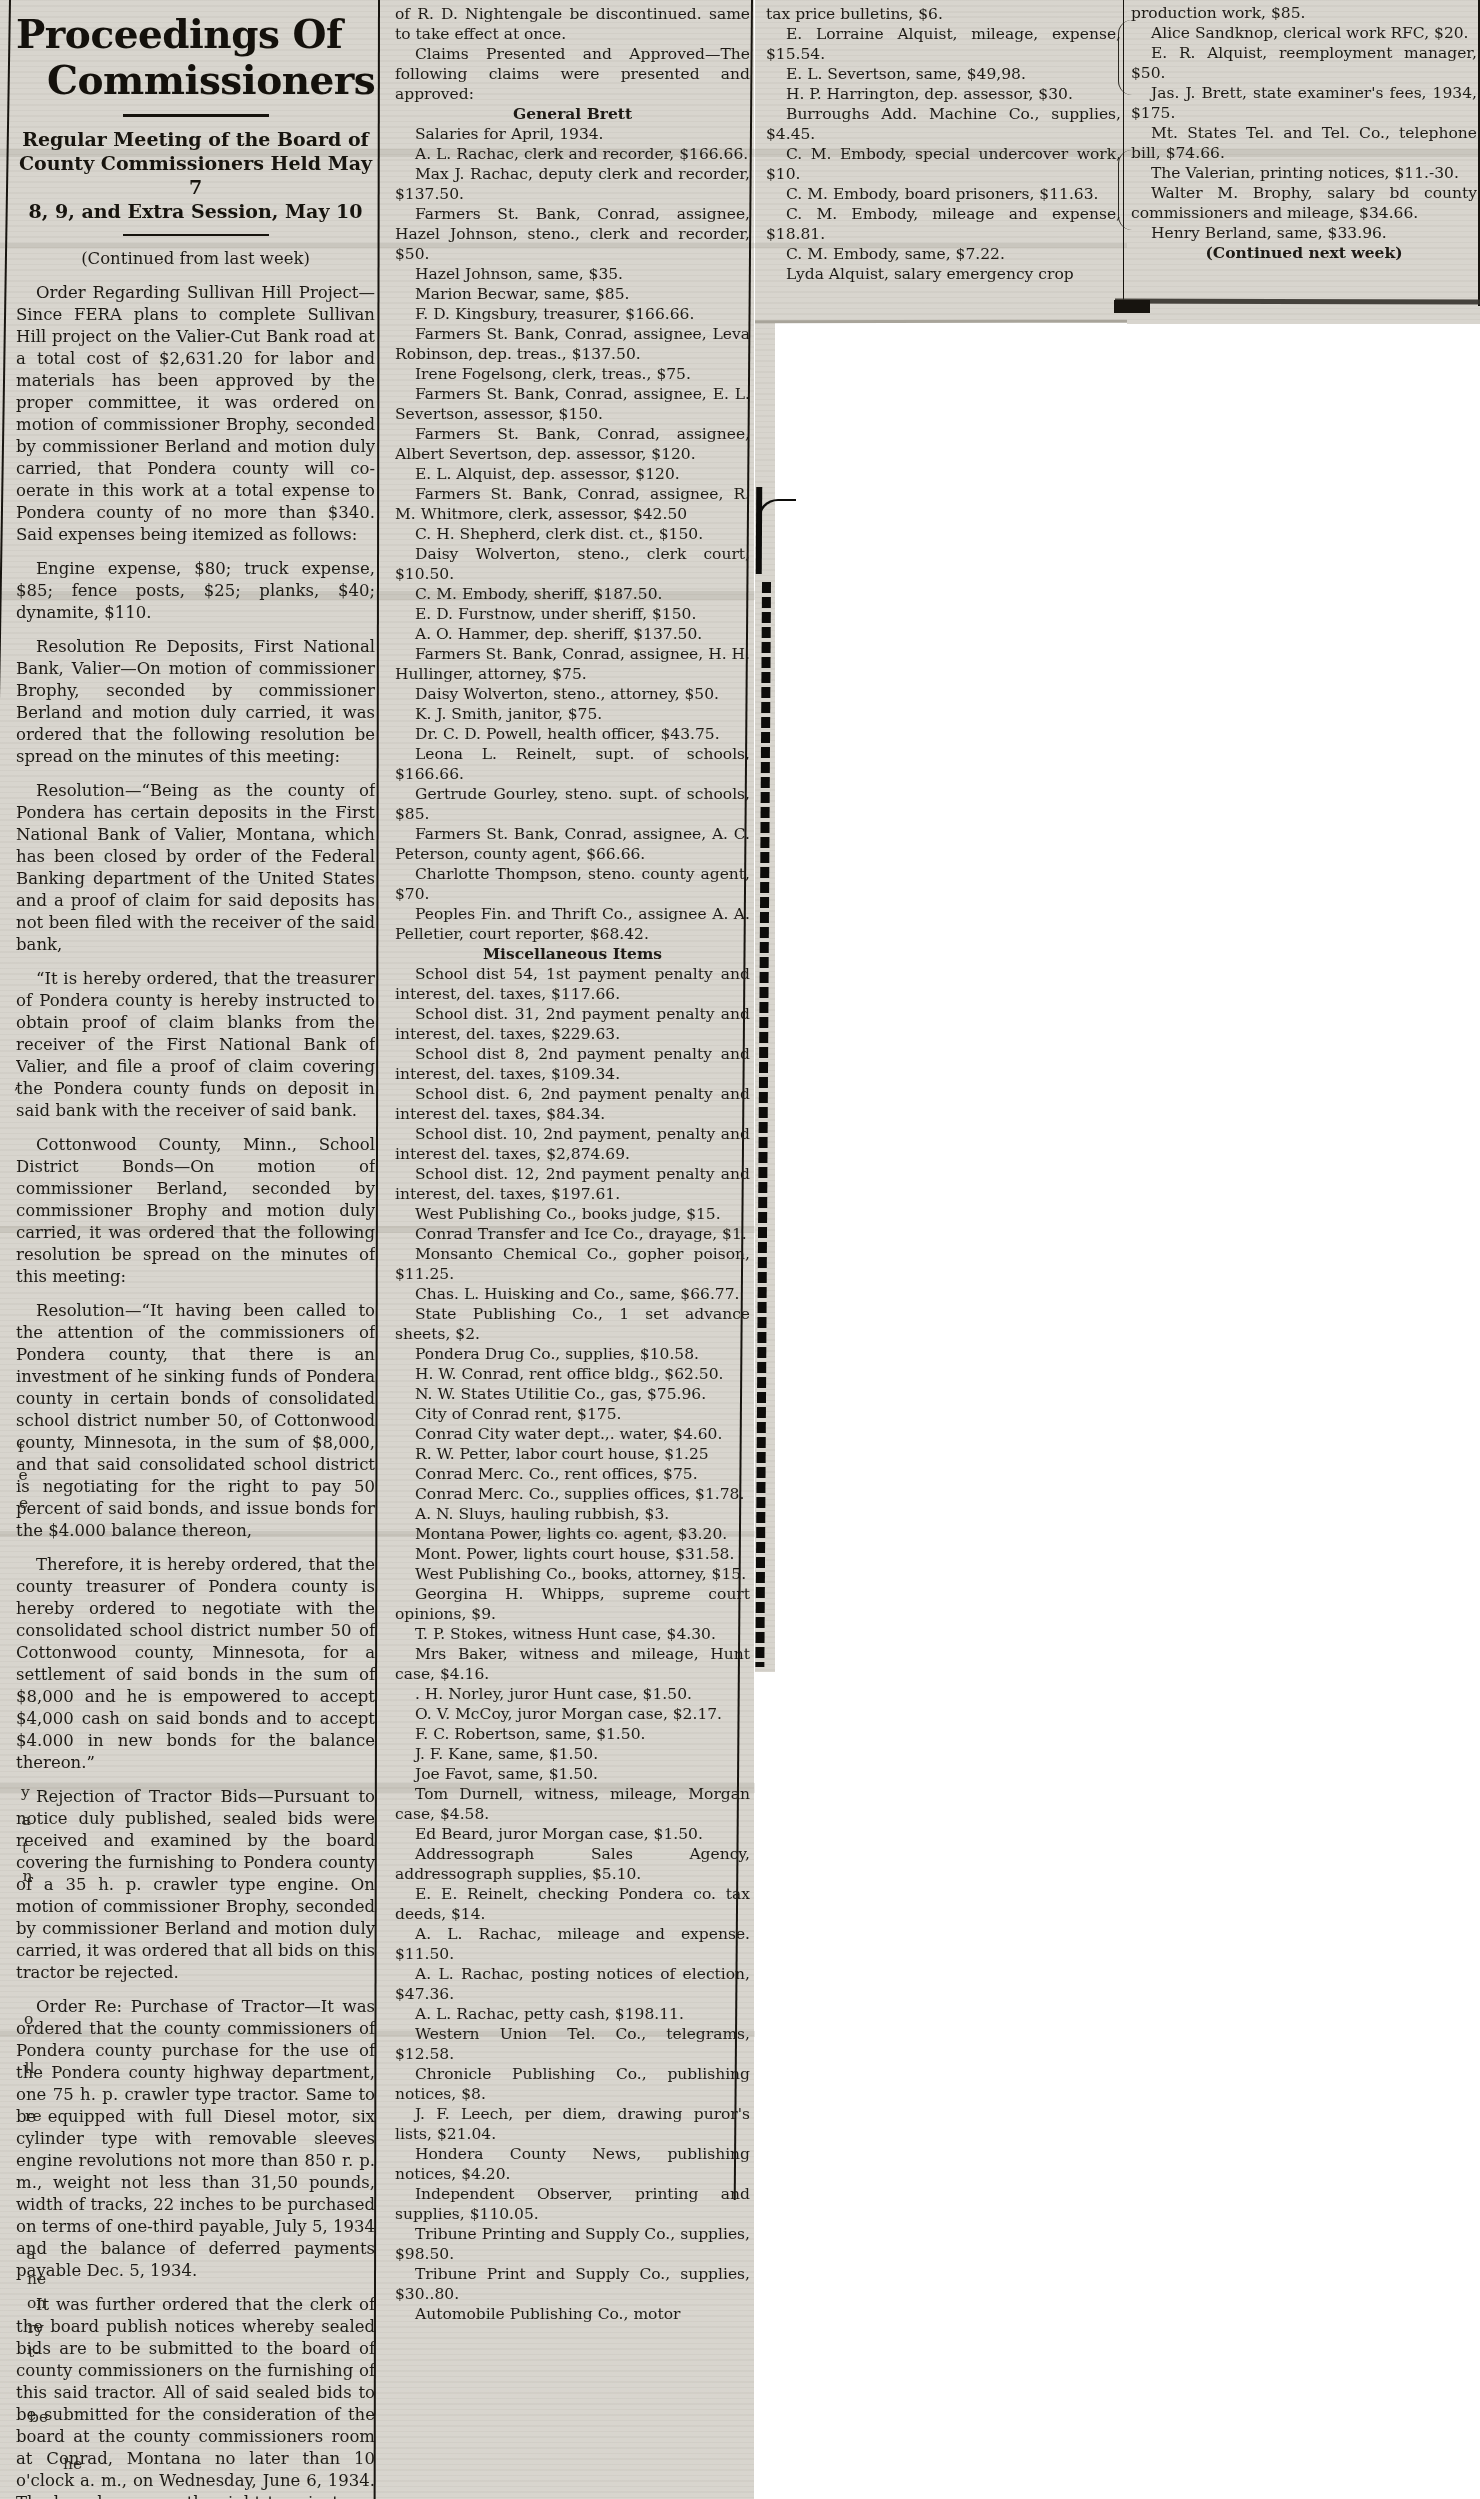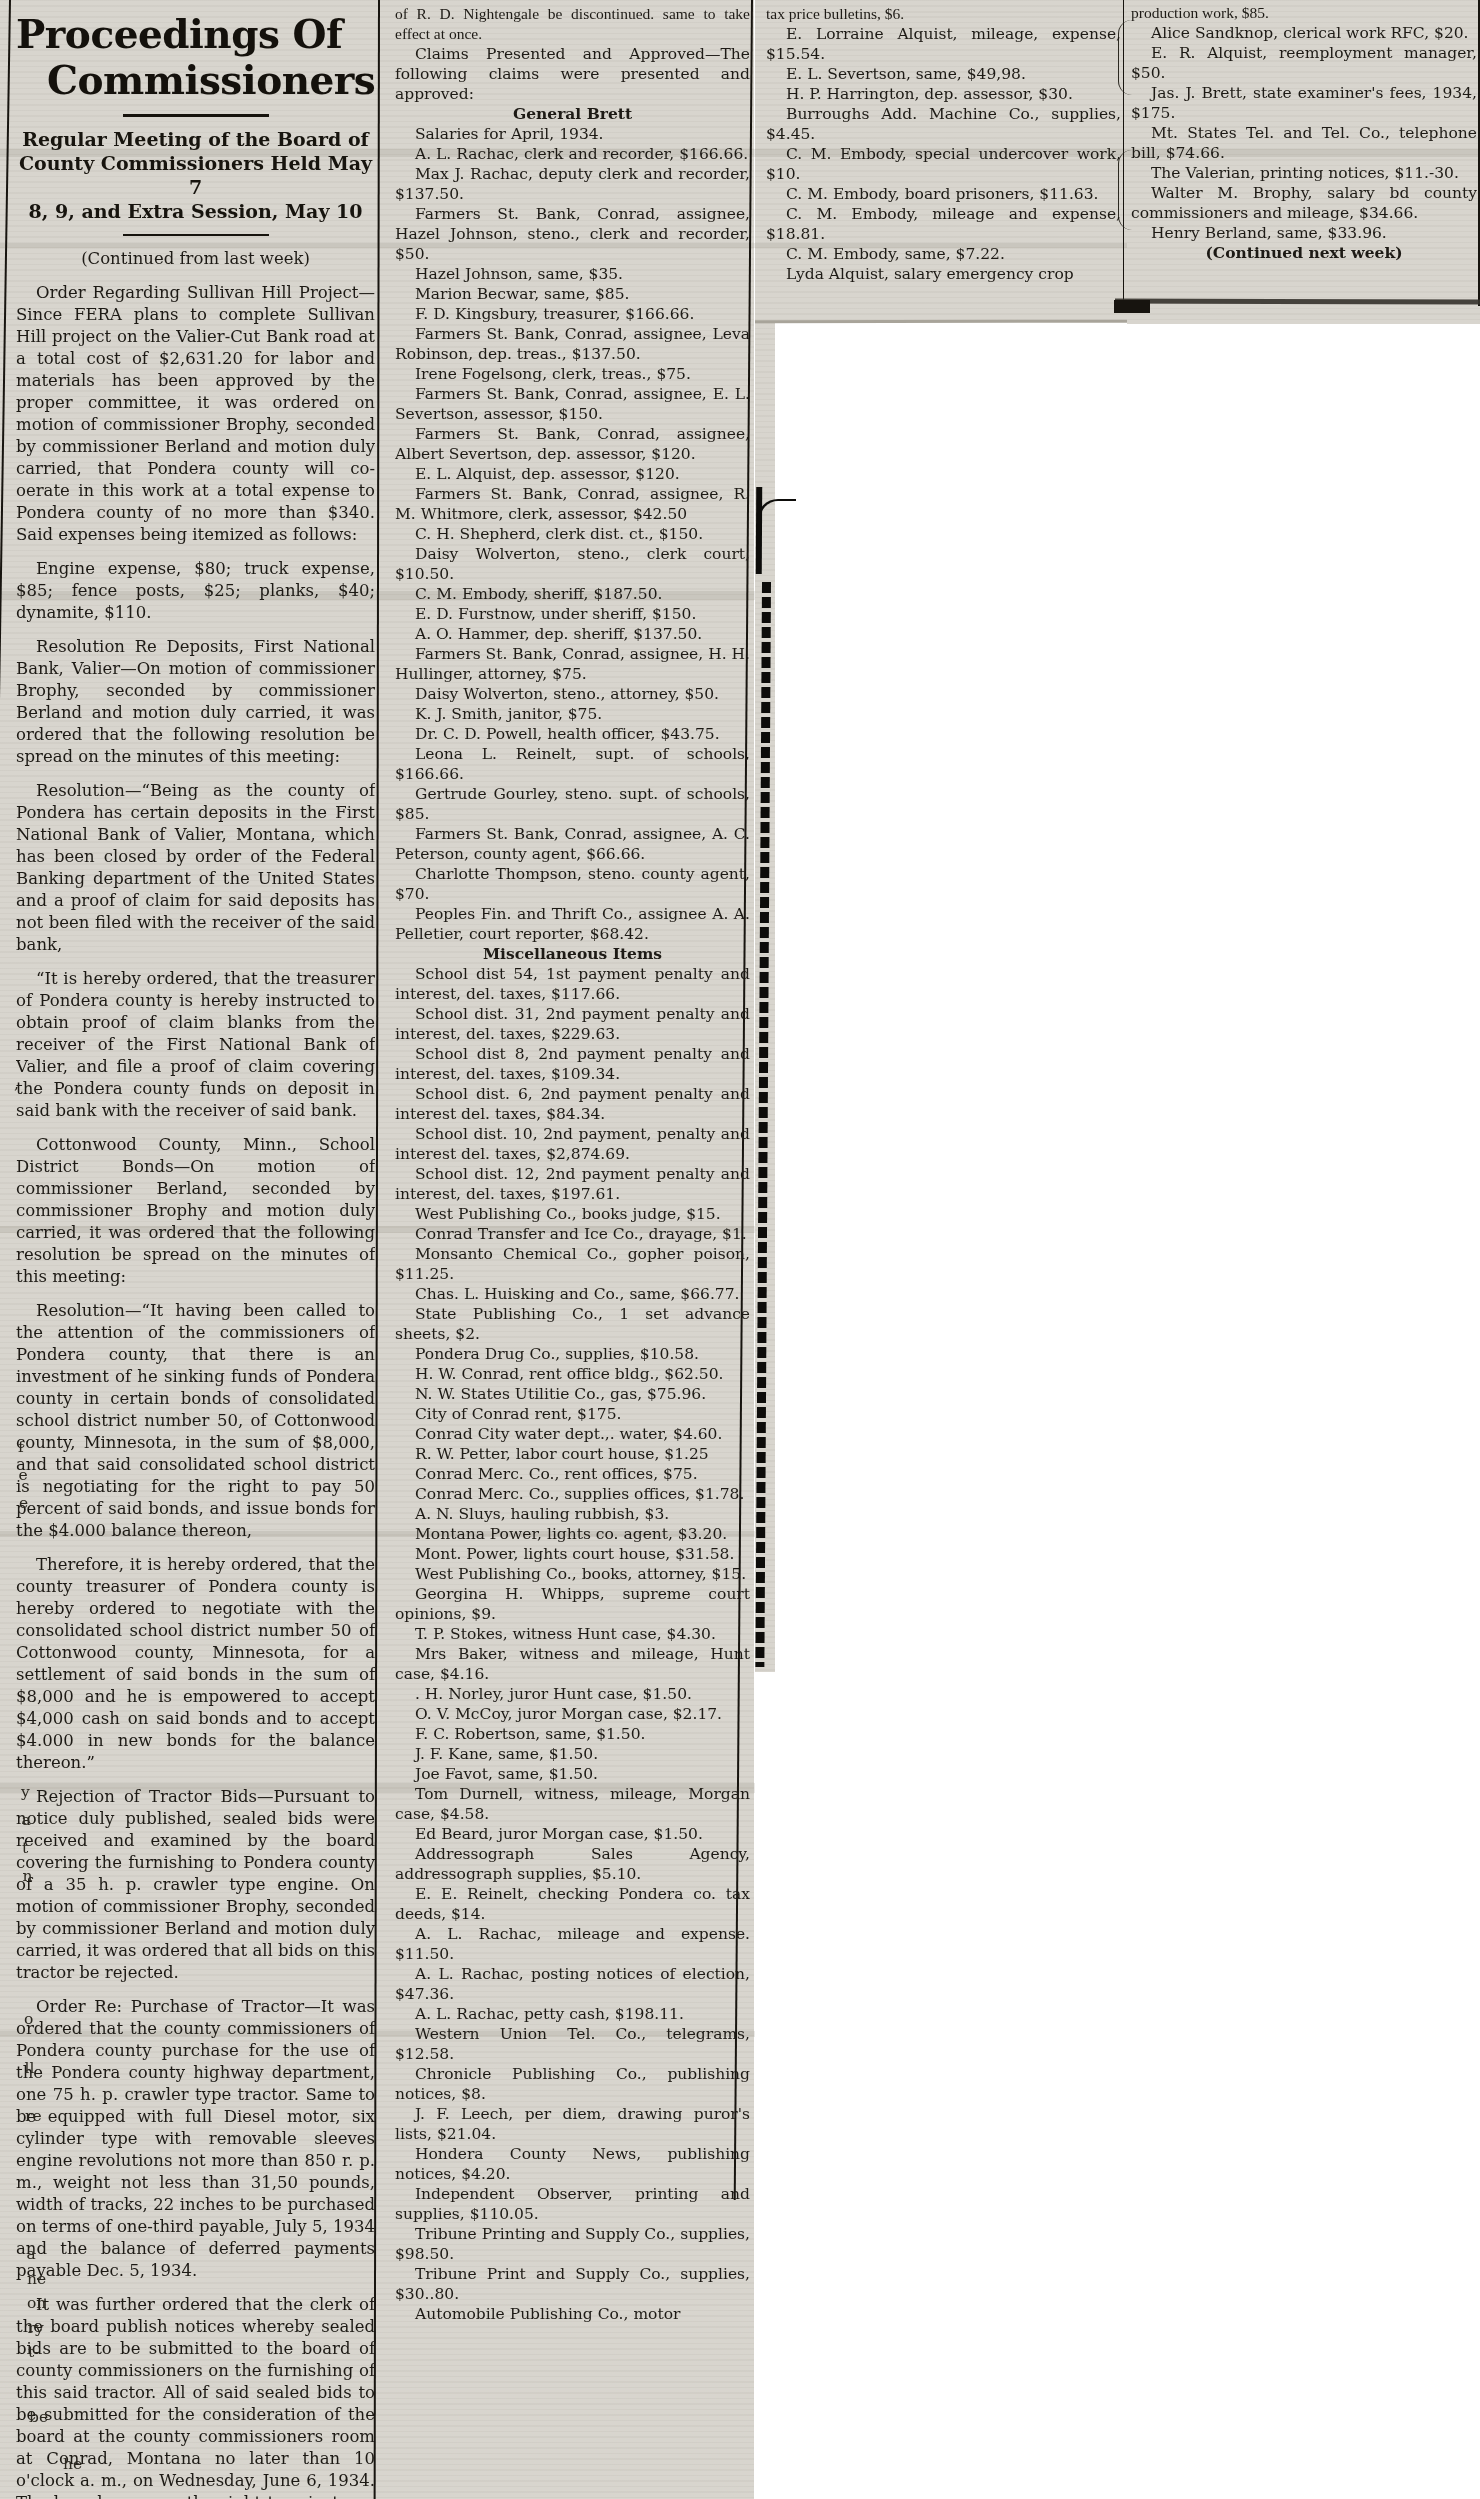--- a/index.html
+++ b/index.html
@@ -4,21 +4,21 @@
 <style>
   html,body{margin:0;padding:0;background:#ffffff;}
   .page{position:relative;width:1481px;height:2641px;background:#ffffff;overflow:hidden;
         font-family:"DejaVu Serif","Liberation Serif",serif;color:#1d1a15;}
   .paper{position:absolute;background:
       repeating-linear-gradient(180deg, rgba(70,62,48,0.045) 0 1.5px, rgba(0,0,0,0) 1.5px 5.5px),
       #d8d5ce;}
   .band{position:absolute;background:rgba(95,88,74,0.12);pointer-events:none;}
   .col{position:absolute;overflow:hidden;}
   .col p{margin:0;text-align:justify;text-indent:20px;}
-  .noindent{text-indent:0 !important;font-family:Liberation Serif, serif;}
+  .noindent{text-indent:0 !important;}
   .c1 p{font-size:16.5px;line-height:22px;margin-top:12px;}
   .c2 p,.c3 p,.c4 p{font-size:15.5px;line-height:20px;}
   .headline{font-weight:bold;font-size:39px;line-height:46px;margin:4px 0 1px 0;color:#14110c;
             letter-spacing:-0.5px;}
   .headline .hl2{display:block;padding-left:31px;}
   .subhead{font-weight:bold;font-size:19px;line-height:24px;text-align:center;color:#17140e;}
   .hrule{width:146px;height:2.5px;background:#16130d;margin:11px auto 10px auto;}
   .centernote{text-align:center !important;text-indent:0 !important;}
   .fundhead{font-weight:bold;text-align:center !important;text-indent:0 !important;}
   .bold{font-weight:bold;}

